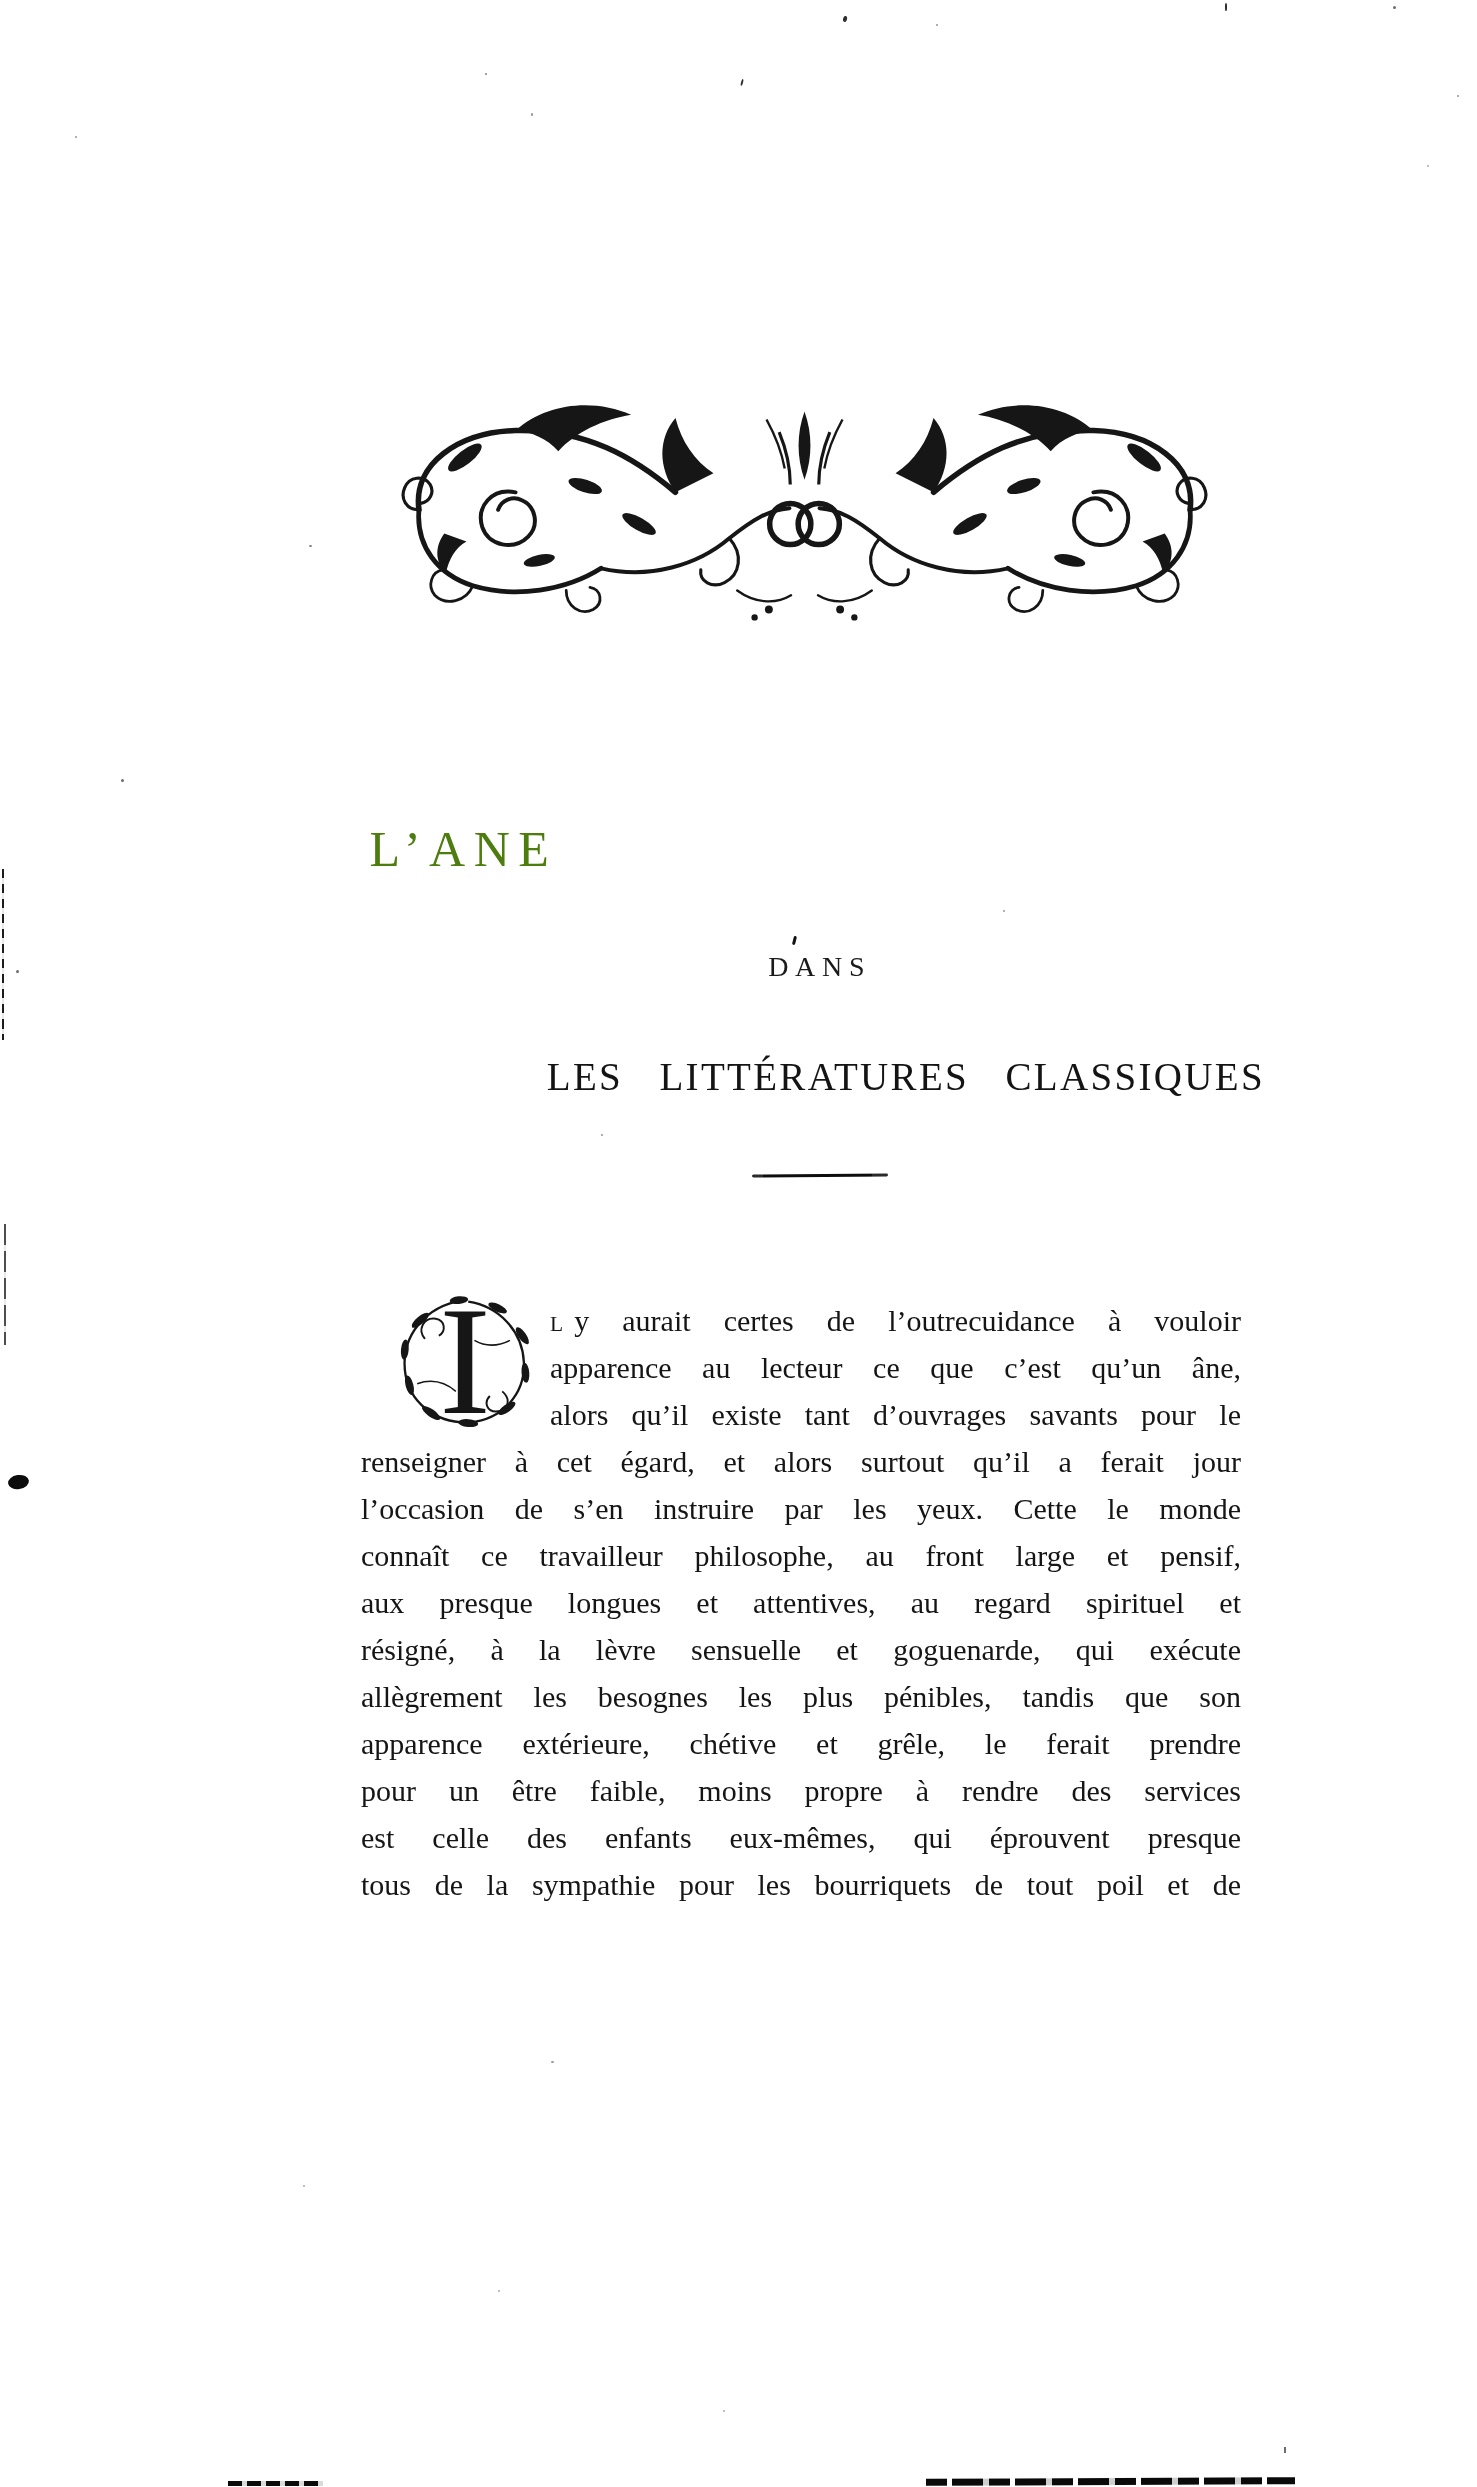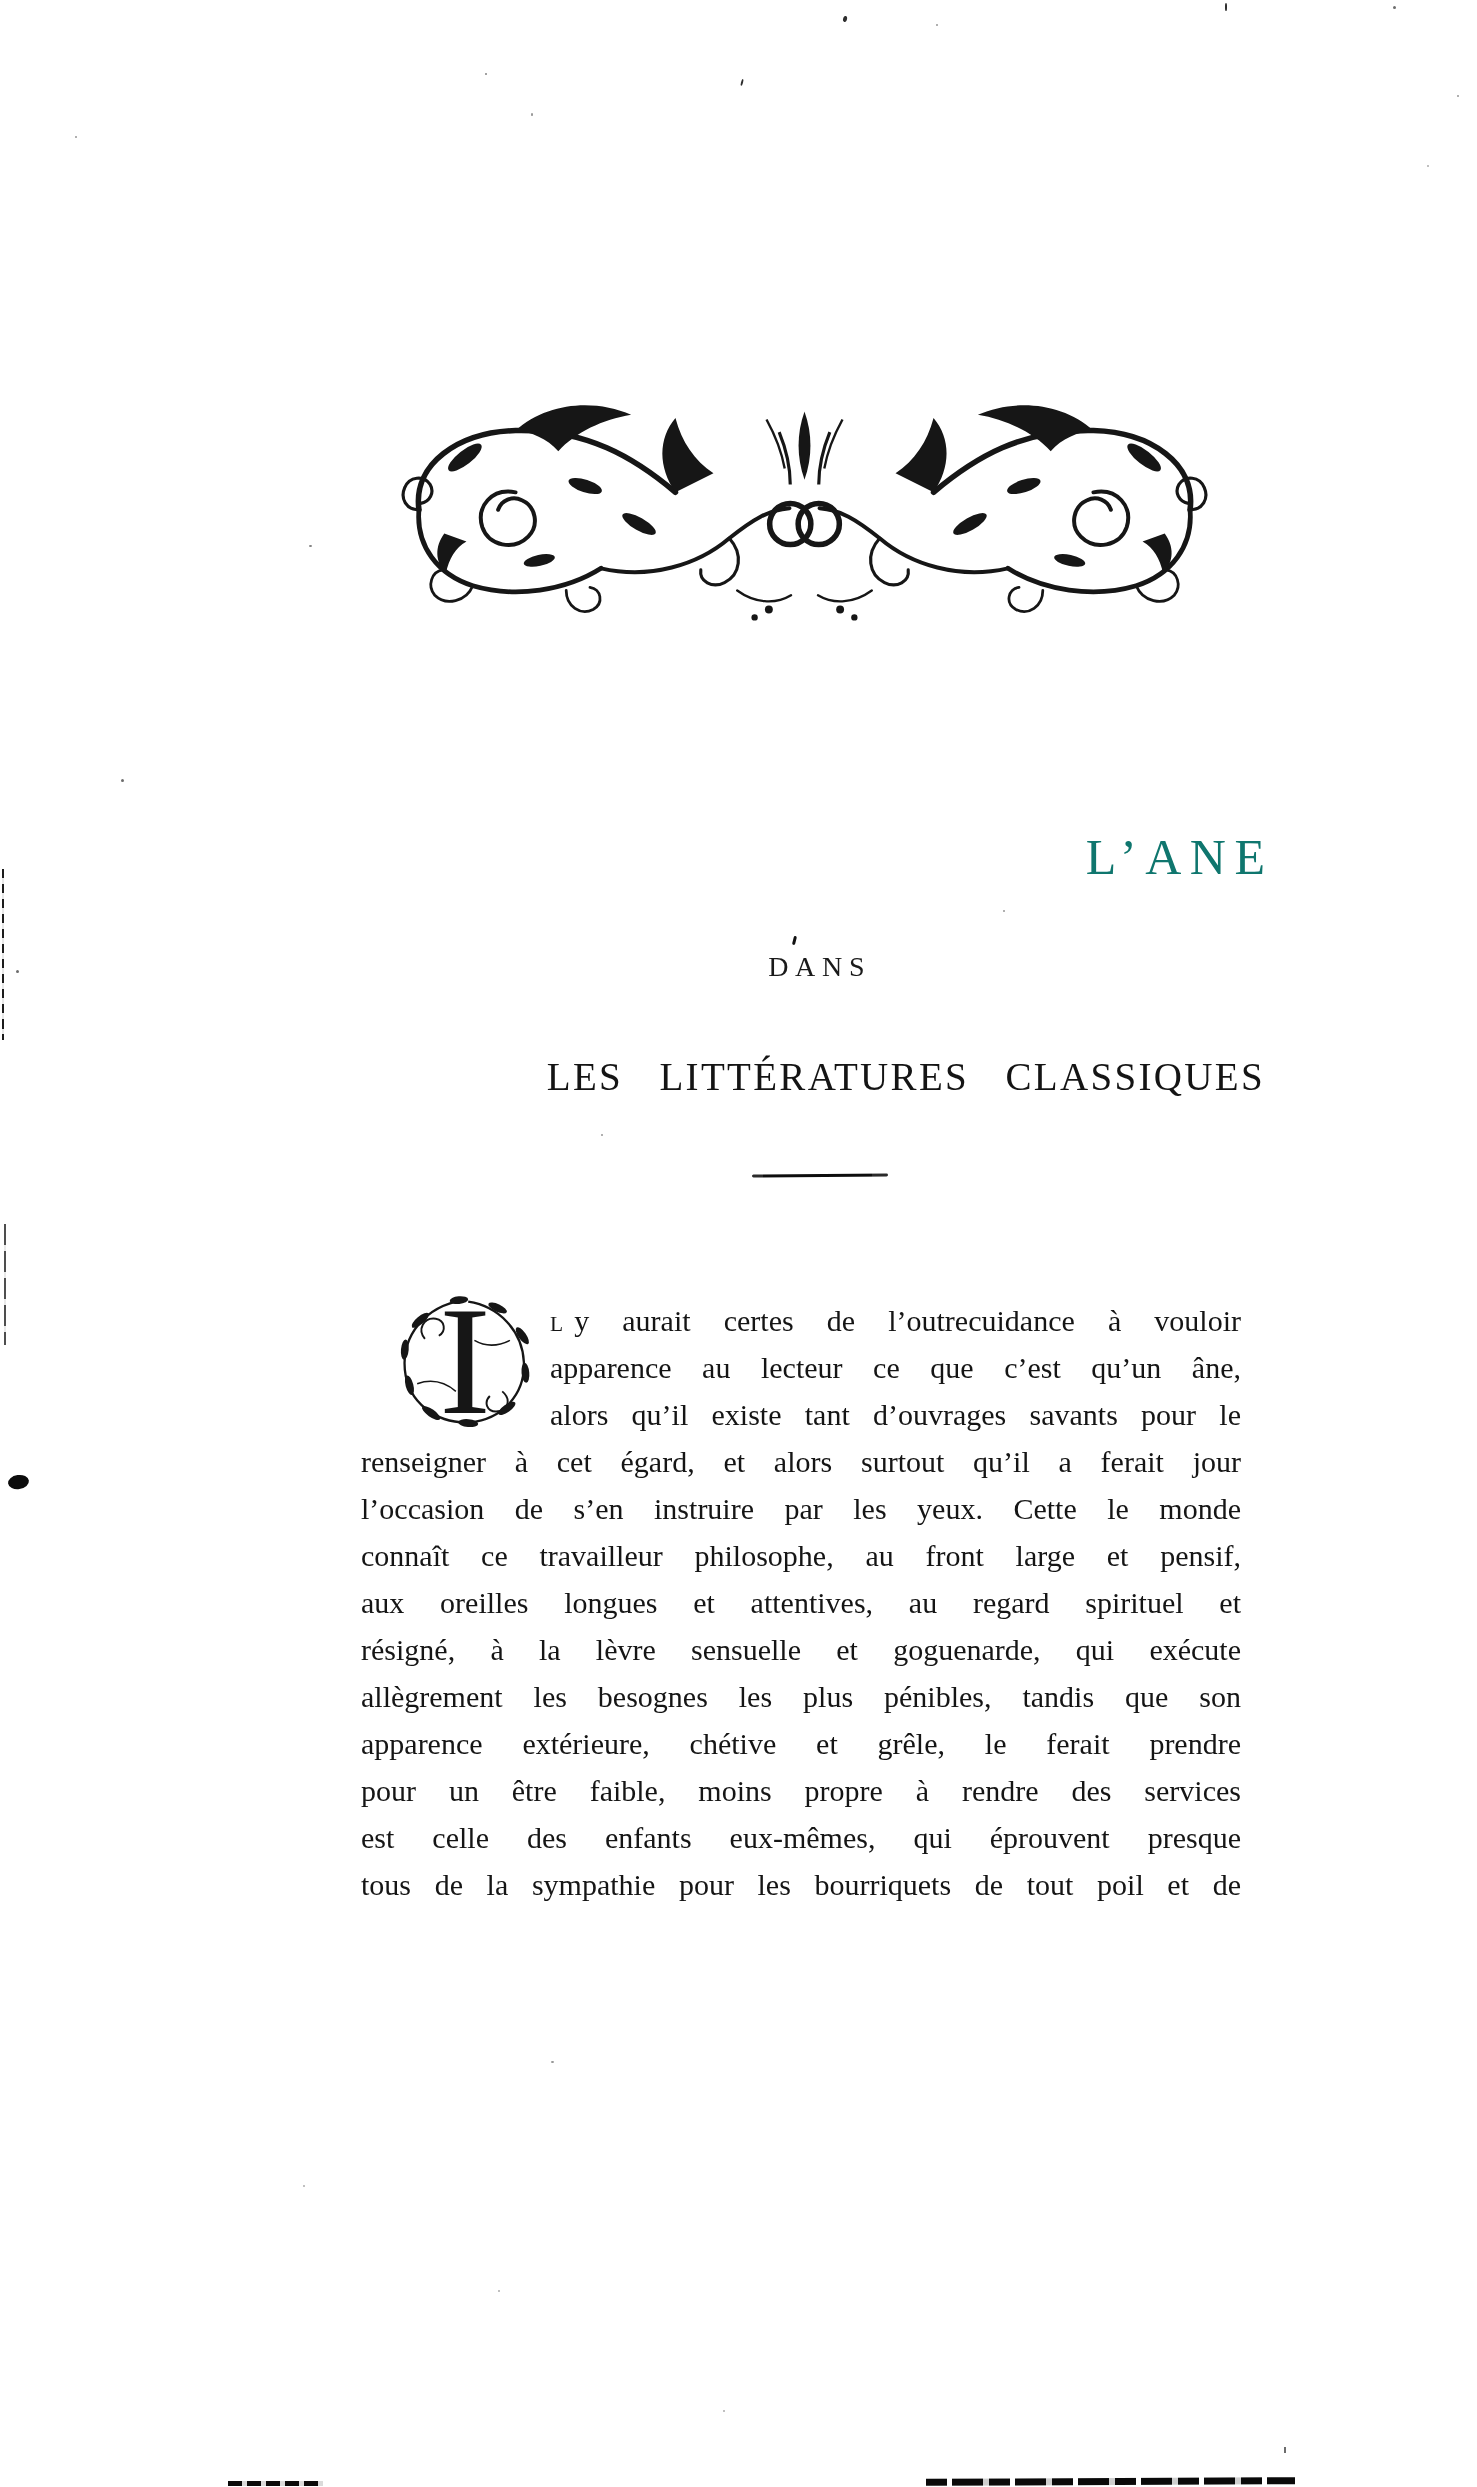--- a/index.html
+++ b/index.html
@@ -5,22 +5,22 @@
   html,body{margin:0;padding:0;}
   body{
     width:1477px;height:2487px;position:relative;overflow:hidden;
     background:#ffffff;color:#1b1b1b;
     font-family:"Liberation Serif","DejaVu Serif",serif;
   }
   .abs{position:absolute;}
   
   #ornament{left:396px;top:391px;width:817px;height:247px;}
   
-  #title-main{left:361px;top:820px;width:904px;text-align:right;
-    font-size:50px;letter-spacing:0.17em;padding-left:0.17em;color:#0f766e;margin-top:8px;}
+  #title-main{left:361px;top:820px;width:904px;text-align:left;
+    font-size:50px;letter-spacing:0.17em;padding-left:0.17em;color:#4d7c0f;}
   #title-dans{left:361px;top:951px;width:904px;text-align:center;
     font-size:28px;letter-spacing:0.24em;padding-left:0.24em;color:#1a1a1a;}
   #subtitle{left:361px;top:1054px;width:904px;text-align:right;
     font-size:39px;letter-spacing:0.06em;word-spacing:0.62em;color:#141414;}
   #title-rule{left:752px;top:1174px;width:136px;height:3.2px;border-radius:1.6px;
     background:linear-gradient(90deg,#2a2a2a 0 8%,#0d0d0d 8% 88%,#2a2a2a 88%);
     transform:rotate(-0.4deg);}
   #dans-apostrophe{left:793px;top:936px;width:3.2px;height:8.7px;background:#111;
     border-radius:1.6px;transform:rotate(14deg);}
   
@@ -112,21 +112,21 @@
       </g>
       <text x="92" y="156" font-size="200" text-anchor="middle" fill="#161616" font-family="'Liberation Serif','DejaVu Serif',serif">I</text>
     </svg>
   </div>
   <div class="line"><span class="lead-smallcap">L</span><span>y aurait certes de l’outrecuidance à vouloir</span></div>
   <div class="line">apparence au lecteur ce que c’est qu’un âne,</div>
   <div class="line">alors qu’il existe tant d’ouvrages savants pour le</div>
   <div class="line">renseigner à cet égard, et alors surtout qu’il a ferait jour</div>
   <div class="line">l’occasion de s’en instruire par les yeux. Cette le monde</div>
   <div class="line">connaît ce travailleur philosophe, au front large et pensif,</div>
-  <div class="line">aux oreilles longues et attentives, au regard spirituel et</div>
+  <div class="line">aux presque longues et attentives, au regard spirituel et</div>
   <div class="line">résigné, à la lèvre sensuelle et goguenarde, qui exécute</div>
   <div class="line">allègrement les besognes les plus pénibles, tandis que son</div>
   <div class="line">apparence extérieure, chétive et grêle, le ferait prendre</div>
   <div class="line">pour un être faible, moins propre à rendre des services</div>
   <div class="line">est celle des enfants eux-mêmes, qui éprouvent presque</div>
   <div class="line">tous de la sympathie pour les bourriquets de tout poil et de</div>
 </div>
 
 <div class="abs" id="hairline1"></div>
 <div class="abs" id="hairline2"></div>

